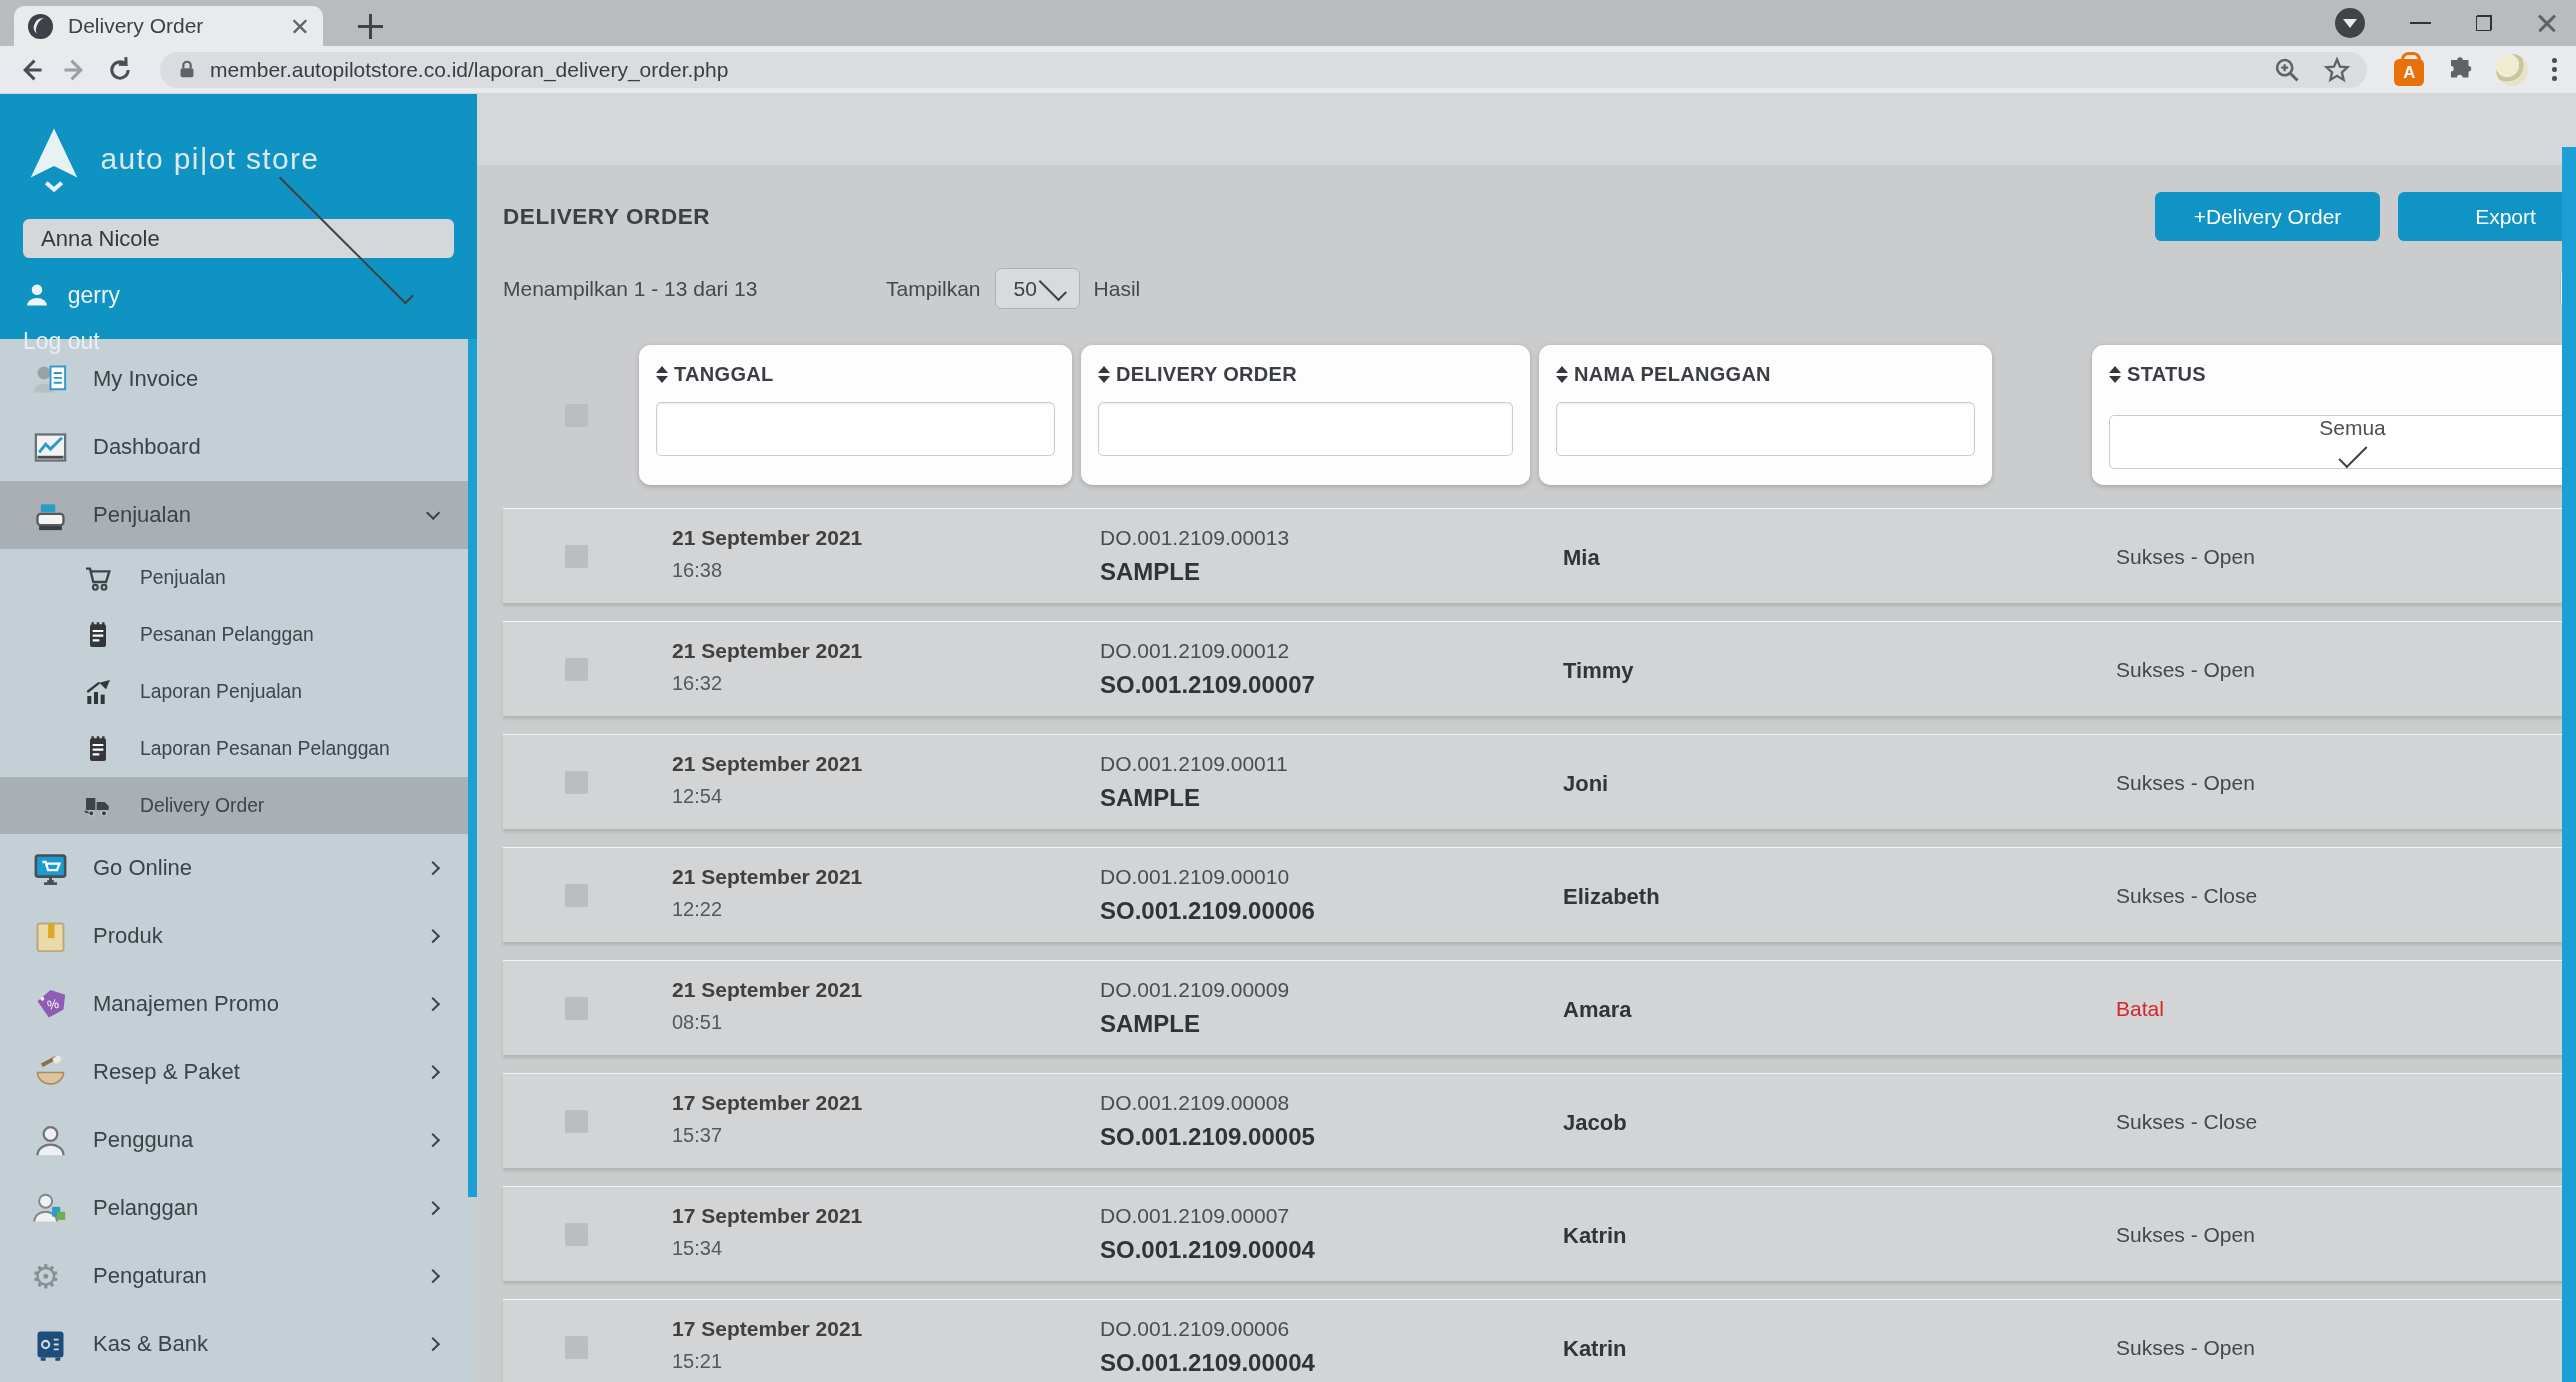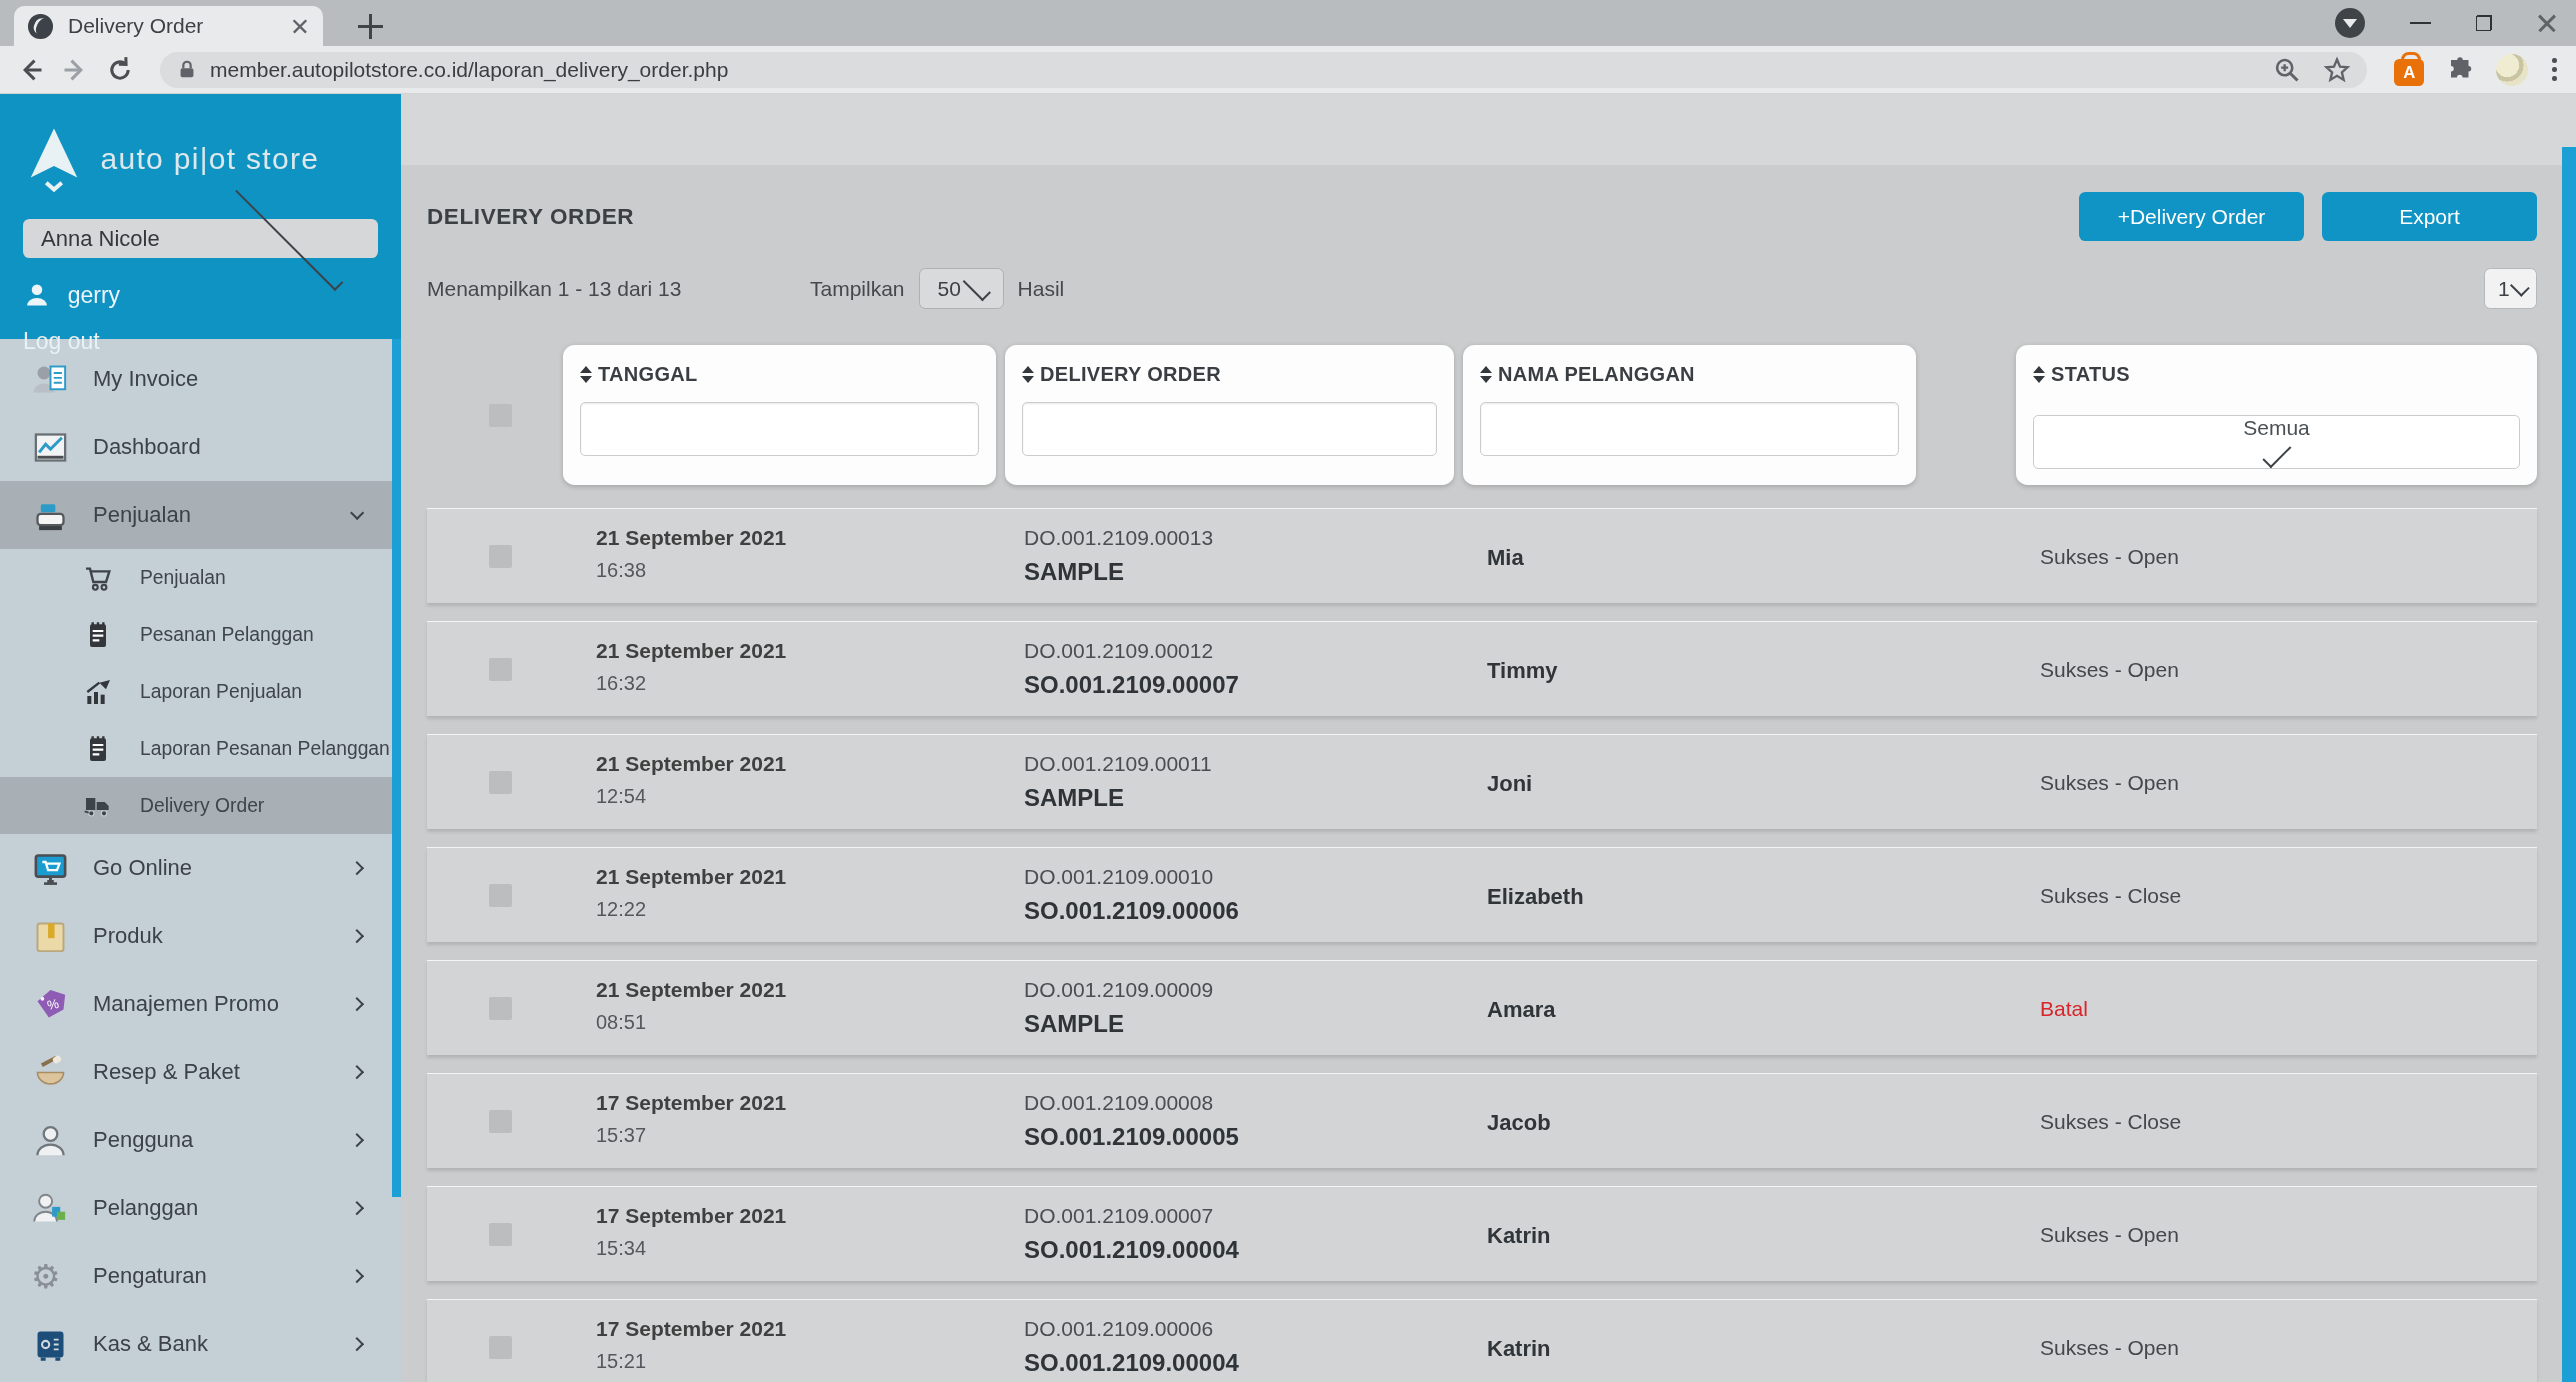--- a/index.html
+++ b/index.html
@@ -43,21 +43,21 @@
   .avatar { width:32px; height:32px; border-radius:50%; margin-left:19.3px;
             background:radial-gradient(circle at 35% 35%, #efecd2 0 40%, #c9c5a2 41% 55%, #e7e3c6 56%); }
   .kebab { display:flex; flex-direction:column; gap:4.5px; margin-left:22px; padding:2.6px; }
   .kebab i { width:4.5px; height:4.5px; border-radius:50%; background:#4a4e52; }
 
   
   .page { position:absolute; top:94px; left:0; right:0; bottom:0; display:flex; }
   .page-scrollbar { position:absolute; right:0; top:53px; bottom:0; width:14px; background:#1c9fd5; }
 
   
-  .sidebar { width:401px; background:#c4cfd6; position:relative; flex:0 0 auto; }
+  .sidebar { width:477px; background:#c4cfd6; position:relative; flex:0 0 auto; }
   .sb-scroll { position:absolute; right:0; top:245px; width:9px; height:858px; background:#1c9fd5; }
   .sb-header { height:245px; background:#0f93c3; padding:19.3px 23px 0 23px; }
   .logo-row { display:flex; align-items:center; gap:15.5px; padding-top:10.3px; }
   .logo-plane { width:62px; height:71px; flex:0 0 auto; }
   .brand { font-size:30px; color:#dce8ec; letter-spacing:1.3px; white-space:nowrap; }
   .account-select { margin-top:24.5px; height:39px; background:#d5d7d8; border-radius:6.4px; display:flex; align-items:center;
                     padding:0 18px;gap:39px; }
   .account-select span { font-size:22px; color:#33383c; flex:1; }
   .user-row { display:flex; align-items:center; gap:16.7px; margin-top:23px; }
   .user-row .uname { font-size:23px; color:#eef5f8; }

